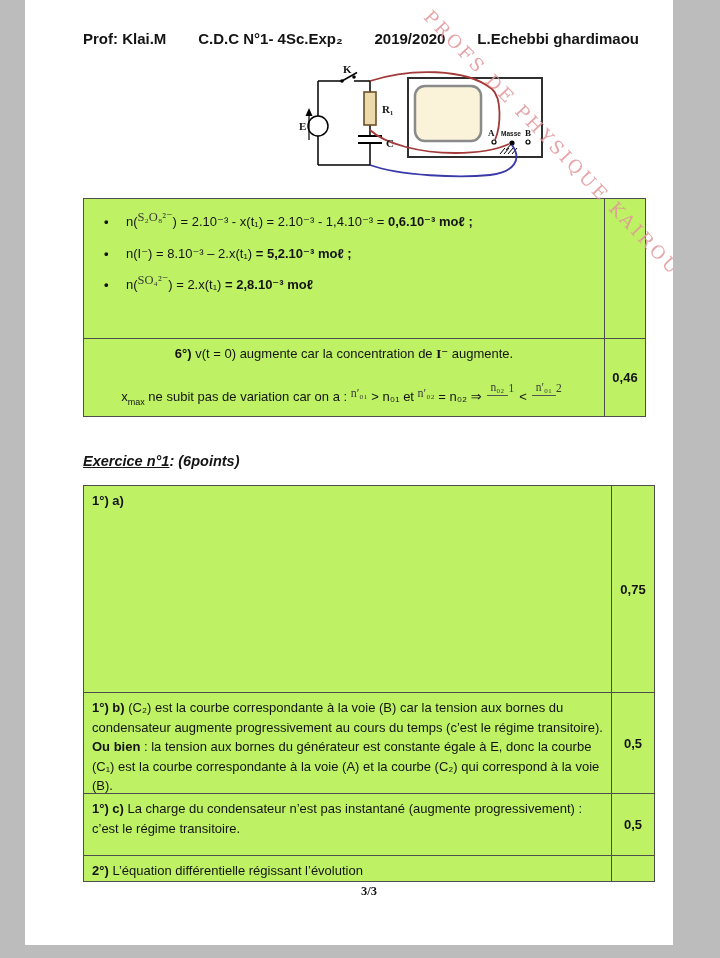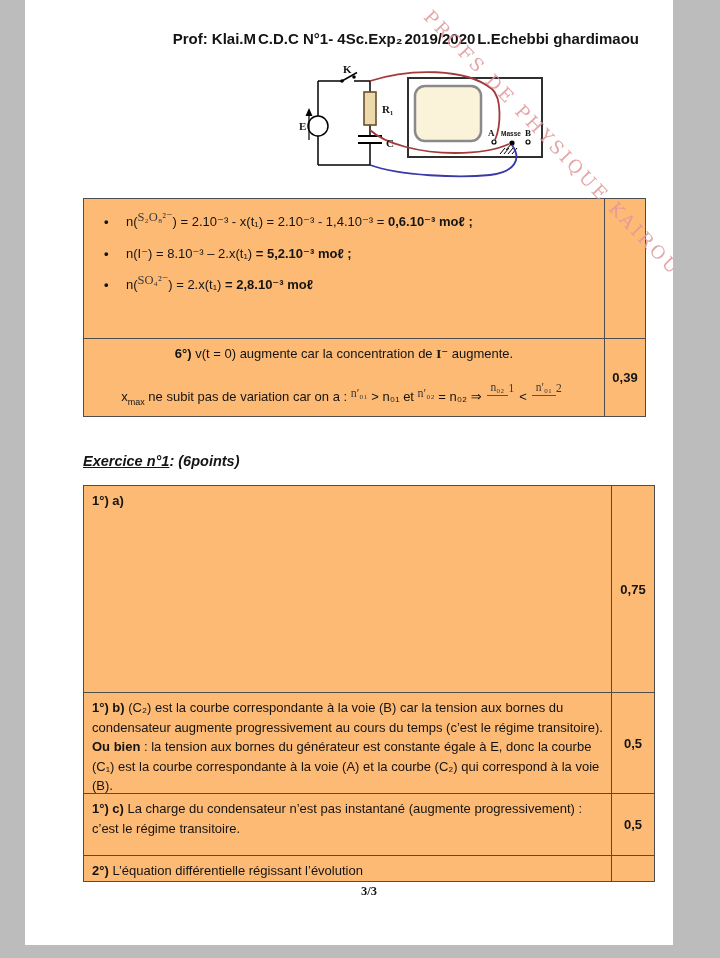--- a/index.html
+++ b/index.html
@@ -7,28 +7,28 @@
           font-family:"Liberation Sans","DejaVu Sans",sans-serif;color:#141414;overflow:hidden;}
   .page{position:absolute;left:25px;top:0;width:648px;height:945px;background:#ffffff;overflow:hidden;}
 
   
   .watermark{position:absolute;left:410px;top:6px;transform:rotate(46deg);transform-origin:0 0;
              font-family:"DejaVu Serif","Liberation Serif",serif;font-size:18px;letter-spacing:3px;
              color:#e2969a;opacity:.85;white-space:nowrap;z-index:9;pointer-events:none;}
 
   
   .header{position:absolute;left:58px;top:30px;width:556px;display:flex;gap:2px;
-          justify-content:flex-end;font-weight:bold;font-size:15px;white-space:nowrap;}
+          justify-content:space-between;font-weight:bold;font-size:15px;white-space:nowrap;}
 
   
   .circuit{position:absolute;left:273px;top:64px;width:272px;height:122px;}
   .clabel{font-family:"Liberation Serif","DejaVu Serif",serif;font-weight:bold;fill:#141414;}
 
   
-  .tbl{position:absolute;border:1px solid #4d4d4d;background:#fdba74;box-sizing:border-box;}
+  .tbl{position:absolute;border:1px solid #4d4d4d;background:#bef264;box-sizing:border-box;}
   .tbl-chem{left:58px;top:198px;width:563px;height:219px;}
   .tbl-phys{left:58px;top:485px;width:572px;height:397px;}
   .trow{display:flex;box-sizing:border-box;}
   .trow + .trow{border-top:1px solid #4d4d4d;}
   .cell-main{flex:1;border-right:1px solid #4d4d4d;box-sizing:border-box;padding:5px 8px;
              font-size:13px;line-height:1.5;}
   .cell-score{width:40px;display:flex;align-items:center;justify-content:center;
               font-weight:bold;font-size:13px;flex:none;}
   .tbl-phys .cell-score{width:42px;}
 
@@ -165,21 +165,21 @@
             <span>x</span><sub>max</sub><span> ne subit pas de variation car on a : </span><span class="mathn">n′₀₁</span><span> &gt; n₀₁ et </span><span class="mathn">n′₀₂</span><span> = n₀₂ ⇒</span><span class="frac">
                 <span class="num">n₀₂</span>
                 <span>1</span>
               </span><span>&lt;</span><span class="frac">
                 <span class="num">n′₀₁</span>
                 <span>2</span>
               </span>
           </div>
         </div>
         <div class="cell-score">
-          <span>0,39</span>
+          <span>0,46</span>
         </div>
       </div>
     </div>
 
 
     <div class="exercise">
       <span class="ex-title">Exercice n°1</span><span>: (6points)</span>
     </div>
 
     <div class="tbl tbl-phys">

